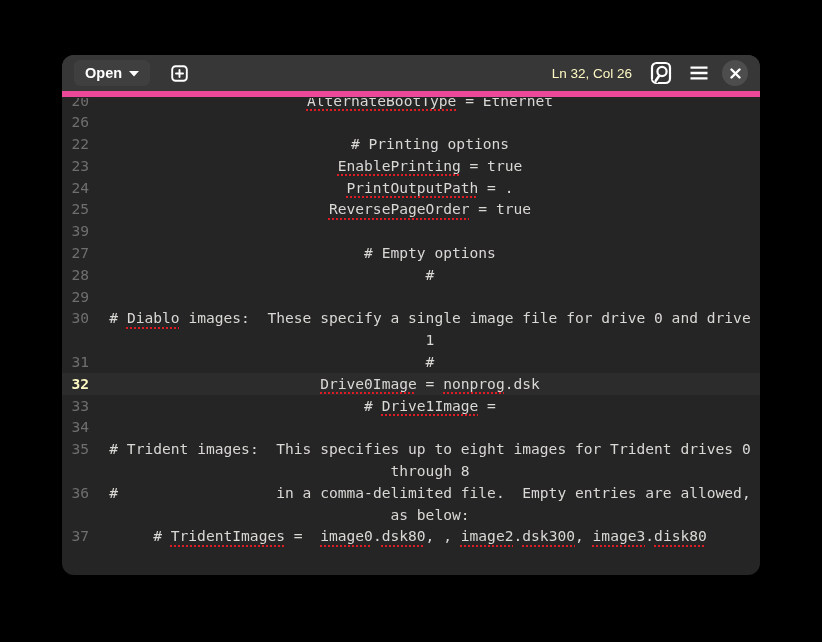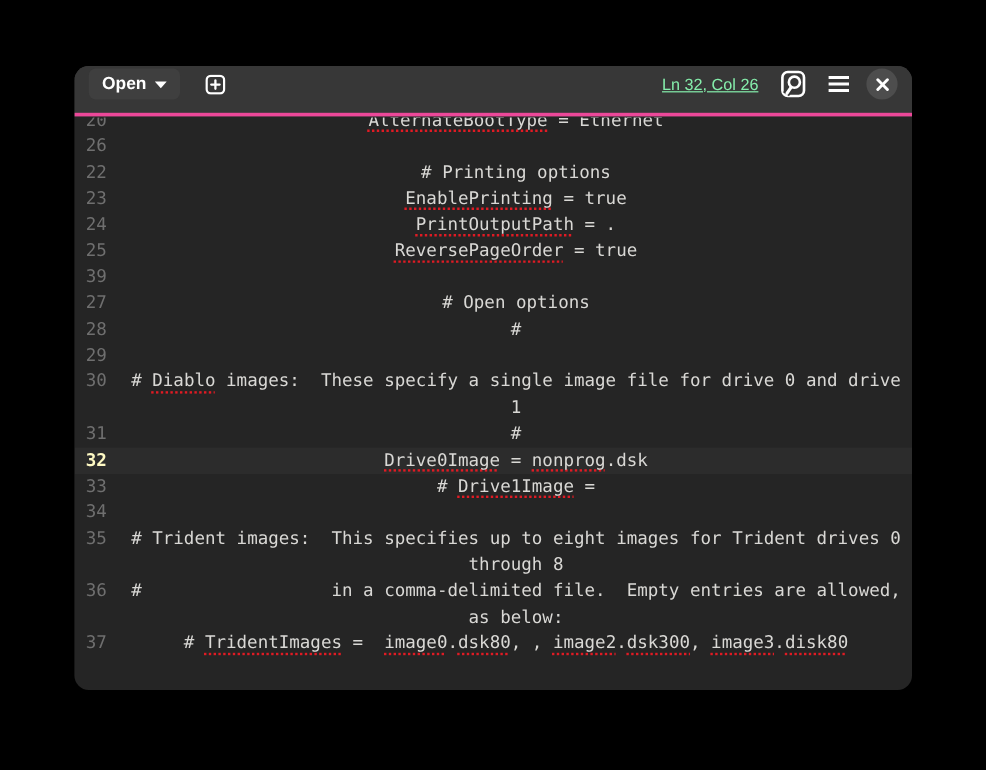--- a/index.html
+++ b/index.html
@@ -8,36 +8,36 @@
   }
   *{margin:0;padding:0;box-sizing:border-box;}
   body{background:var(--bg);width:822px;height:642px;overflow:hidden;
        font-family:"Liberation Sans",sans-serif;}
   .stage{position:relative;width:822px;height:642px;background:var(--bg);}
   .window{position:absolute;left:62px;top:55px;width:698px;height:520px;
           background:var(--content-bg);border-radius:12px;overflow:hidden;
           box-shadow:0 6px 24px rgba(0,0,0,.8), inset 0 1px 0 rgba(255,255,255,.08);}
   
   .headerbar{position:relative;height:42px;background:var(--header-bg);
-             border-bottom:3px solid #ec4899;display:flex;align-items:flex-start;
+             border-bottom:6px solid #ec4899;display:flex;align-items:center;
              padding:0 12px;}
   .hb-left{display:flex;align-items:center;gap:14px;}
   .open-btn{display:flex;align-items:center;gap:7px;background:#3f3f3f;
             border:none;border-radius:6px;padding:5px 11px;color:#ffffff;
             font-family:"Liberation Sans",sans-serif;font-size:14.5px;font-weight:700;cursor:pointer;}
   .icon-btn{display:flex;align-items:center;justify-content:center;width:30px;height:30px;
             background:transparent;border:none;border-radius:6px;cursor:pointer;}
   .hb-center{position:absolute;left:50%;top:50%;transform:translate(-50%,-50%);
              text-align:center;white-space:nowrap;}
   .title{font-size:15px;font-weight:700;color:#ffffff;line-height:17px;}
   .subtitle{font-size:11.8px;color:#a9a9a9;line-height:14px;}
   .hb-right{margin-left:auto;display:flex;align-items:center;gap:8px;}
-  .pos-btn{background:transparent;border:none;color:#86efac;font-size:13.5px;
+  .pos-btn{background:transparent;border:none;color:#fef9c3;font-size:13.5px;
            font-family:"Liberation Sans",sans-serif;padding:4px 6px;border-radius:6px;cursor:pointer;
-           white-space:nowrap;text-decoration:underline;}
+           white-space:nowrap;}
   .close-btn{width:26px;height:26px;border-radius:50%;background:#4d4d4d;border:none;
              display:flex;align-items:center;justify-content:center;cursor:pointer;}
   
   .editor{position:absolute;top:43px;left:0;right:0;bottom:0;overflow:hidden;
           font-family:"DejaVu Sans Mono","Liberation Mono",monospace;
           font-size:14.6px;line-height:21.8px;color:var(--text);}
   .lines{margin-top:-8.5px;}
   .row{display:flex;height:21.8px;white-space:pre;}
   .row.current{background:rgba(255,255,255,.035);}
   .ln{flex:0 0 38px;text-align:right;padding-right:11px;color:var(--gutter);
@@ -110,21 +110,21 @@
 
     <div class="editor">
       <div class="lines">
           <div class="row"><span class="ln">20</span><span class="code"><span class="sp">AlternateBootType</span><span> = Ethernet</span></span></div>
           <div class="row"><span class="ln">26</span><span class="code"></span></div>
           <div class="row"><span class="ln">22</span><span class="code"><span># Printing options</span></span></div>
           <div class="row"><span class="ln">23</span><span class="code"><span class="sp">EnablePrinting</span><span> = true</span></span></div>
           <div class="row"><span class="ln">24</span><span class="code"><span class="sp">PrintOutputPath</span><span> = .</span></span></div>
           <div class="row"><span class="ln">25</span><span class="code"><span class="sp">ReversePageOrder</span><span> = true</span></span></div>
           <div class="row"><span class="ln">39</span><span class="code"></span></div>
-          <div class="row"><span class="ln">27</span><span class="code"><span># Open options</span></span></div>
+          <div class="row"><span class="ln">27</span><span class="code"><span># Empty options</span></span></div>
           <div class="row"><span class="ln">28</span><span class="code"><span>#</span></span></div>
           <div class="row"><span class="ln">29</span><span class="code"></span></div>
           <div class="row"><span class="ln">30</span><span class="code"><span># </span><span class="sp">Diablo</span><span> images:  These specify a single image file for drive 0 and drive</span></span></div>
           <div class="row"><span class="ln"></span><span class="code"><span>1</span></span></div>
           <div class="row"><span class="ln">31</span><span class="code"><span>#</span></span></div>
           <div class="row current"><span class="ln">32</span><span class="code"><span class="sp">Drive0Image</span><span> = </span><span class="sp">nonprog</span><span>.dsk</span></span></div>
           <div class="row"><span class="ln">33</span><span class="code"><span># </span><span class="sp">Drive1Image</span><span> =</span></span></div>
           <div class="row"><span class="ln">34</span><span class="code"></span></div>
           <div class="row"><span class="ln">35</span><span class="code"><span># Trident images:  This specifies up to eight images for Trident drives 0</span></span></div>
           <div class="row"><span class="ln"></span><span class="code"><span>through 8</span></span></div>

